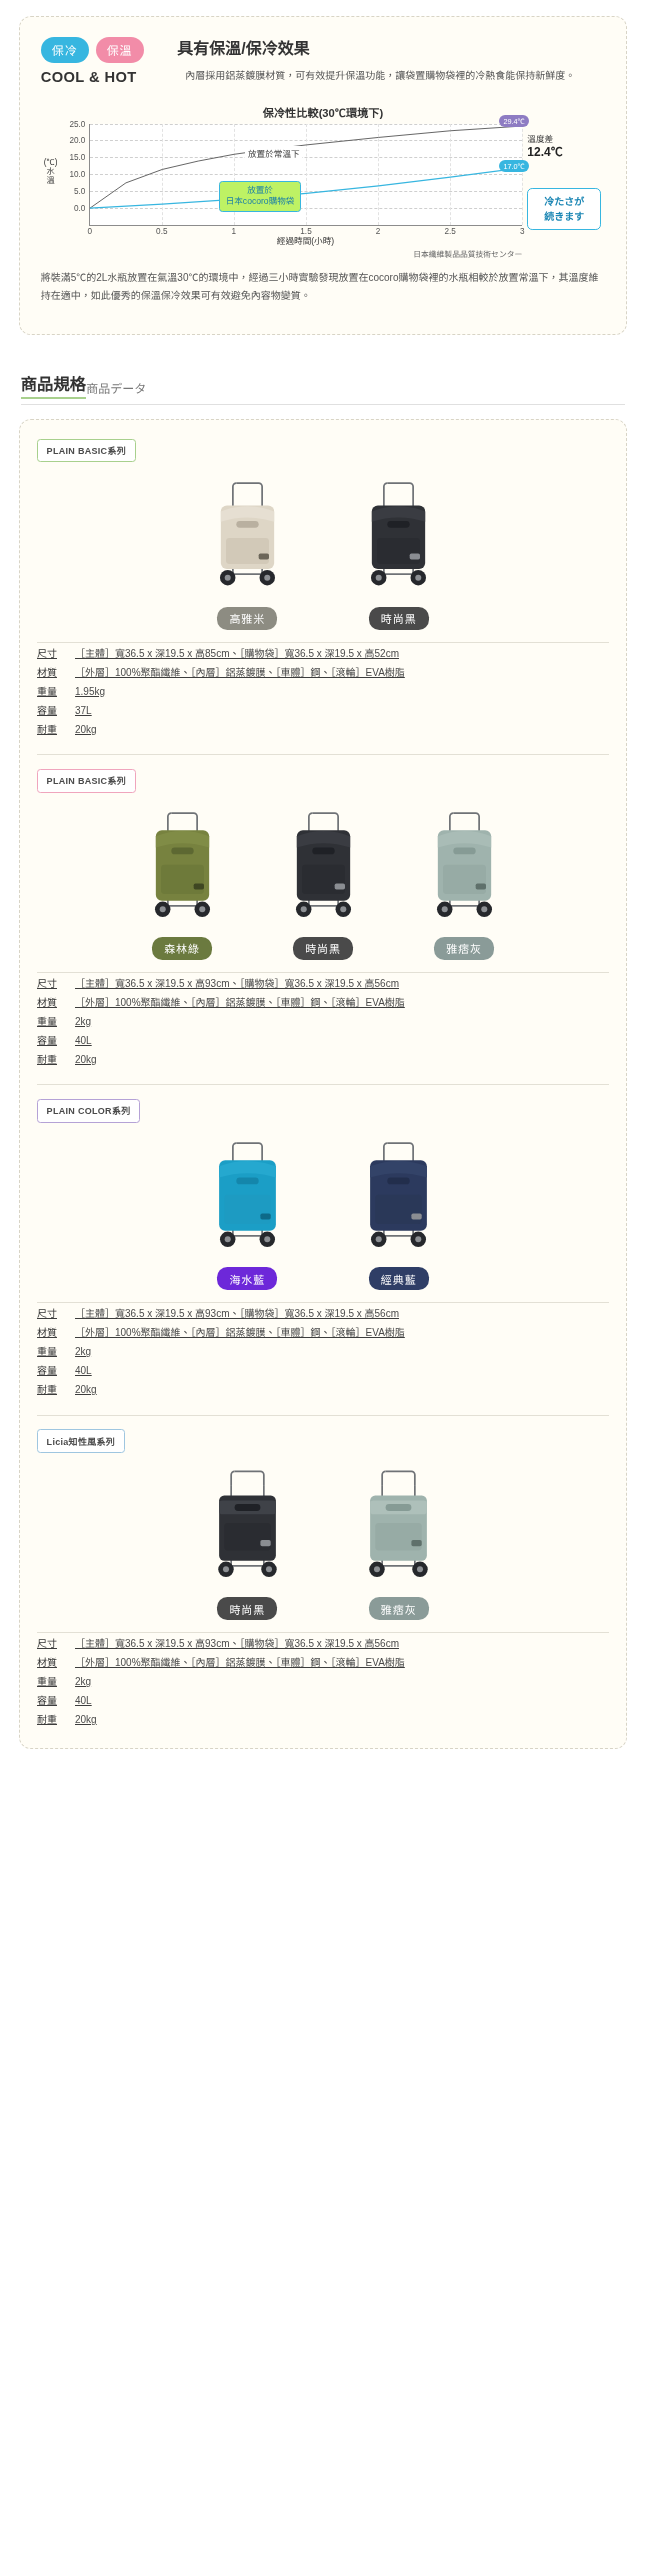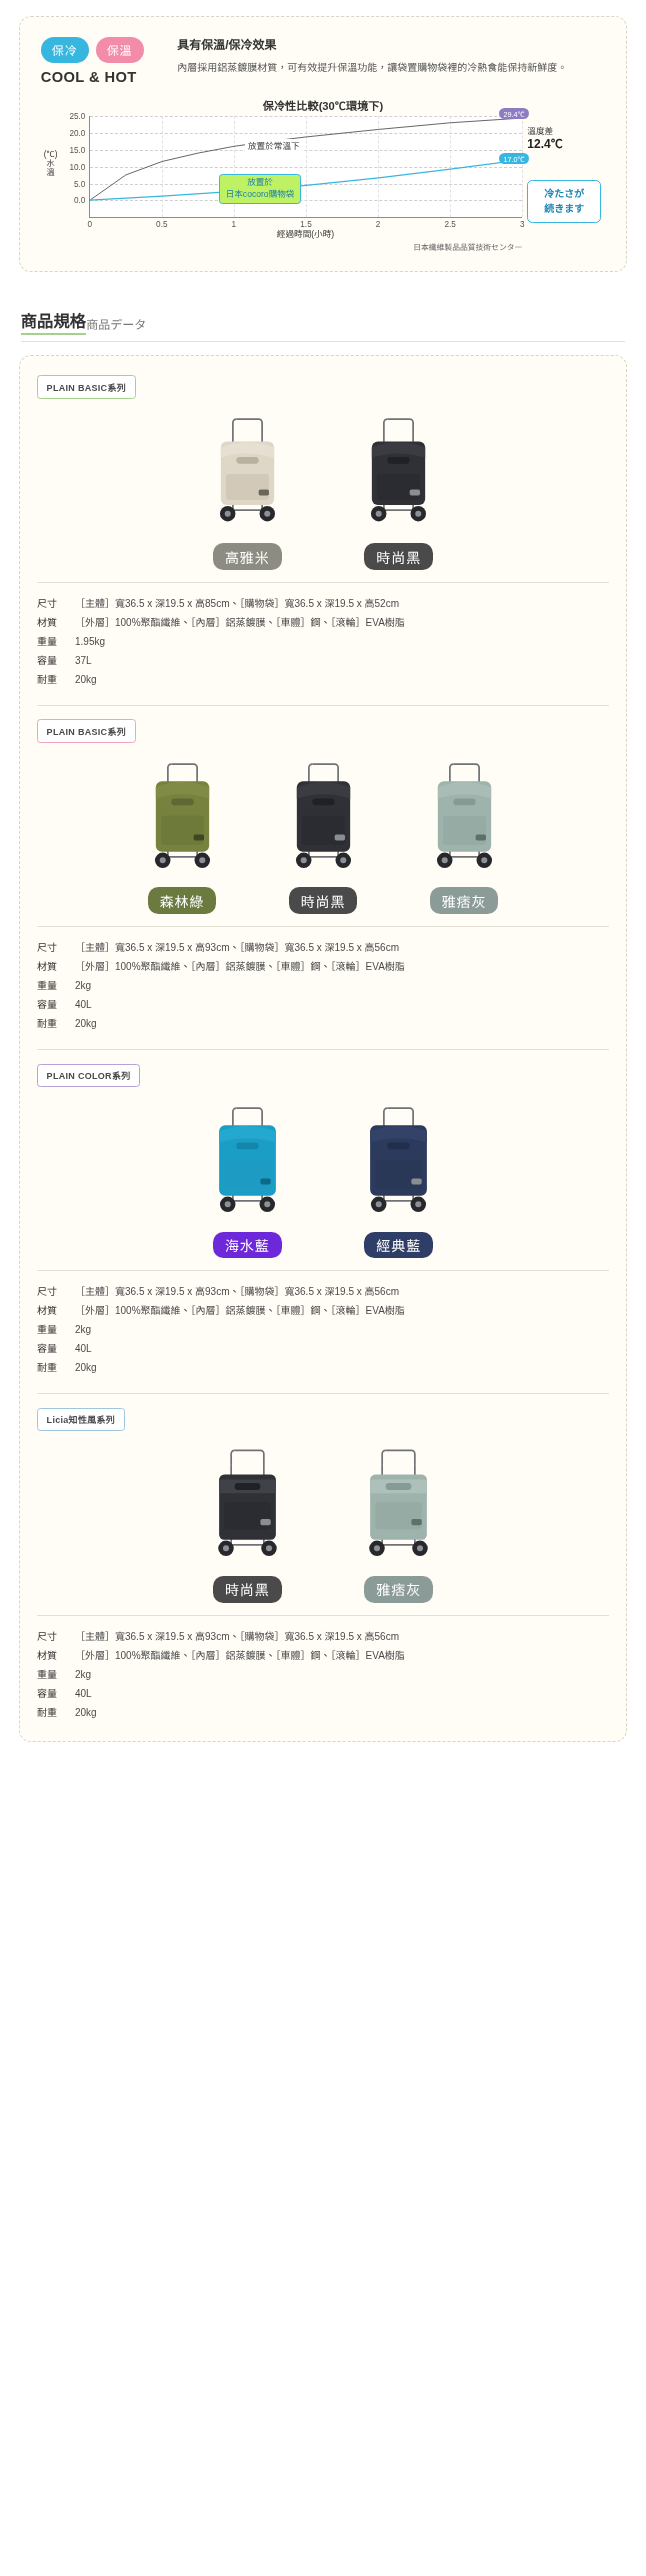--- a/index.html
+++ b/index.html
@@ -31,23 +31,23 @@
     font-family:"DejaVu Sans", sans-serif;
   }
   .badge.cool { background:#37b6e0; }
   .badge.hot  { background:#f28ca8; }
   .cool-hot-text {
     margin-top:6px; font-size:14.7px; font-weight:bold; color:#333;
     letter-spacing:0.4px; font-family:"Liberation Sans", sans-serif;
   }
   .cool-copy { flex:1 1 auto; padding-top:1.7px; }
   .cool-copy h3 {
-    margin:0 0 6.9px 0; font-size:12px; font-weight:bold; color:#333;
-  }
-  .cool-copy p { margin:0; font-size:10px; line-height:1.7; color:#555; }
+    margin:0 0 6.9px 0; font-size:16px; font-weight:bold; color:#333;
+  }
+  .cool-copy p { margin:8px; font-size:10px; line-height:1.7; color:#555; }
 
   
   .chart-wrap { margin-top:12px; position:relative; }
   .chart-title { text-align:center; font-size:11.2px; font-weight:bold; color:#333; margin-bottom:3.4px; }
   .chart-area { position:relative; height:121px; margin:0 83px 0 48px; }
   .plot {
     position:absolute; left:0; right:0; top:0; bottom:19px;
     border-left:0.9px solid #8c8c8c; border-bottom:0.9px solid #8c8c8c;
     background:#fff;
   }
@@ -123,28 +123,28 @@
   }
   .series-tag.green  { border-color:#a8d08d; }
   .series-tag.pink   { border-color:#f0a5bd; }
   .series-tag.purple { border-color:#b5a2d6; }
   .series-tag.blue   { border-color:#9fc6e0; }
 
   .products { display:flex; justify-content:center; align-items:flex-end; gap:22.4px; margin-top:8.6px; }
   .product { width:129px; text-align:center; }
   .chip {
     display:inline-block; margin-top:6.9px; padding:3.4px 12px; border-radius:10.3px;
-    font-size:14px; color:#fff; letter-spacing:0.9px;
+    font-size:11px; color:#fff; letter-spacing:0.9px;
   }
 
   
   .bag-fig { position:relative; width:129px; height:129px; margin:0 auto; }
   .bag-fig svg { display:block; width:129px; height:129px; }
 
-  .spec-table { margin-top:12px; border-top:0.9px solid #e3e0d5; padding-top:11px; }
+  .spec-table { margin-top:12px; border-top:0.9px solid #e3e0d5; padding-top:1px;text-decoration:underline; }
   .spec-row { display:flex; font-size:10px; line-height:1.9; color:#4a4a4a; }
   .spec-key { width:38px; flex:0 0 38px; color:#333; }
   .spec-val { flex:1 1 auto; }
   .divider { margin:15.5px 0 0 0; border-top:0.9px solid #e3e0d5; }
 
   .block-gap { height:8.6px; }
 </style>
 </head>
 <body>
 
@@ -223,20 +223,21 @@
           <span>溫度差</span><br>
           <b>12.4℃</b>
         </div>
         <div class="cold-keep">
           冷たさが<br>続きます
         </div>
       </div>
       <div class="chart-source">日本纖維製品品質技術センター</div>
     </div>
 
+    <p class="cool-note">將裝滿5℃的2L水瓶放置在氣溫30℃的環境中，經過三小時實驗發現放置在cocoro購物袋裡的水瓶相較於放置常溫下，其溫度維持在適中，如此優秀的保溫保冷效果可有效避免內容物變質。</p>
   </section>
 
   <div class="sec-title">
     <span class="zh">商品規格</span>
     <span class="ja">商品データ</span>
   </div>
   <div class="sec-rule"></div>
 
   <section class="spec-card">
 

